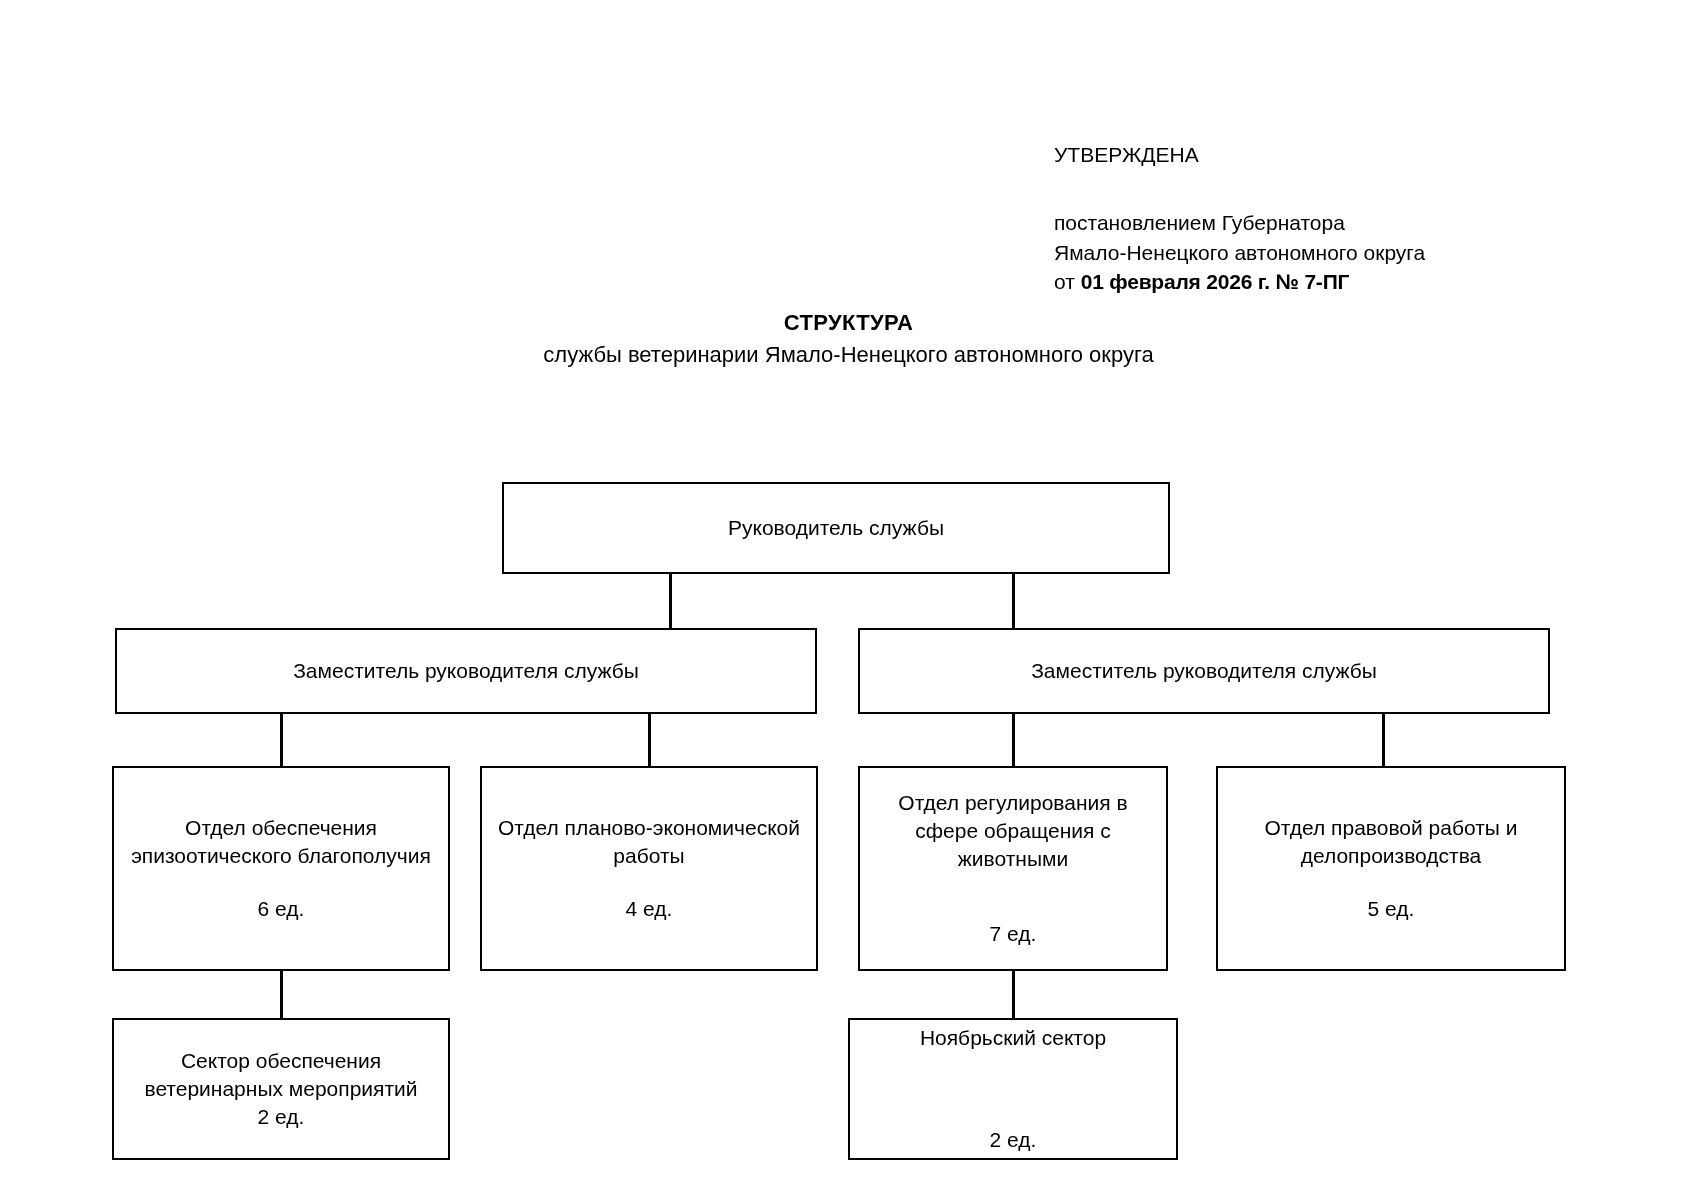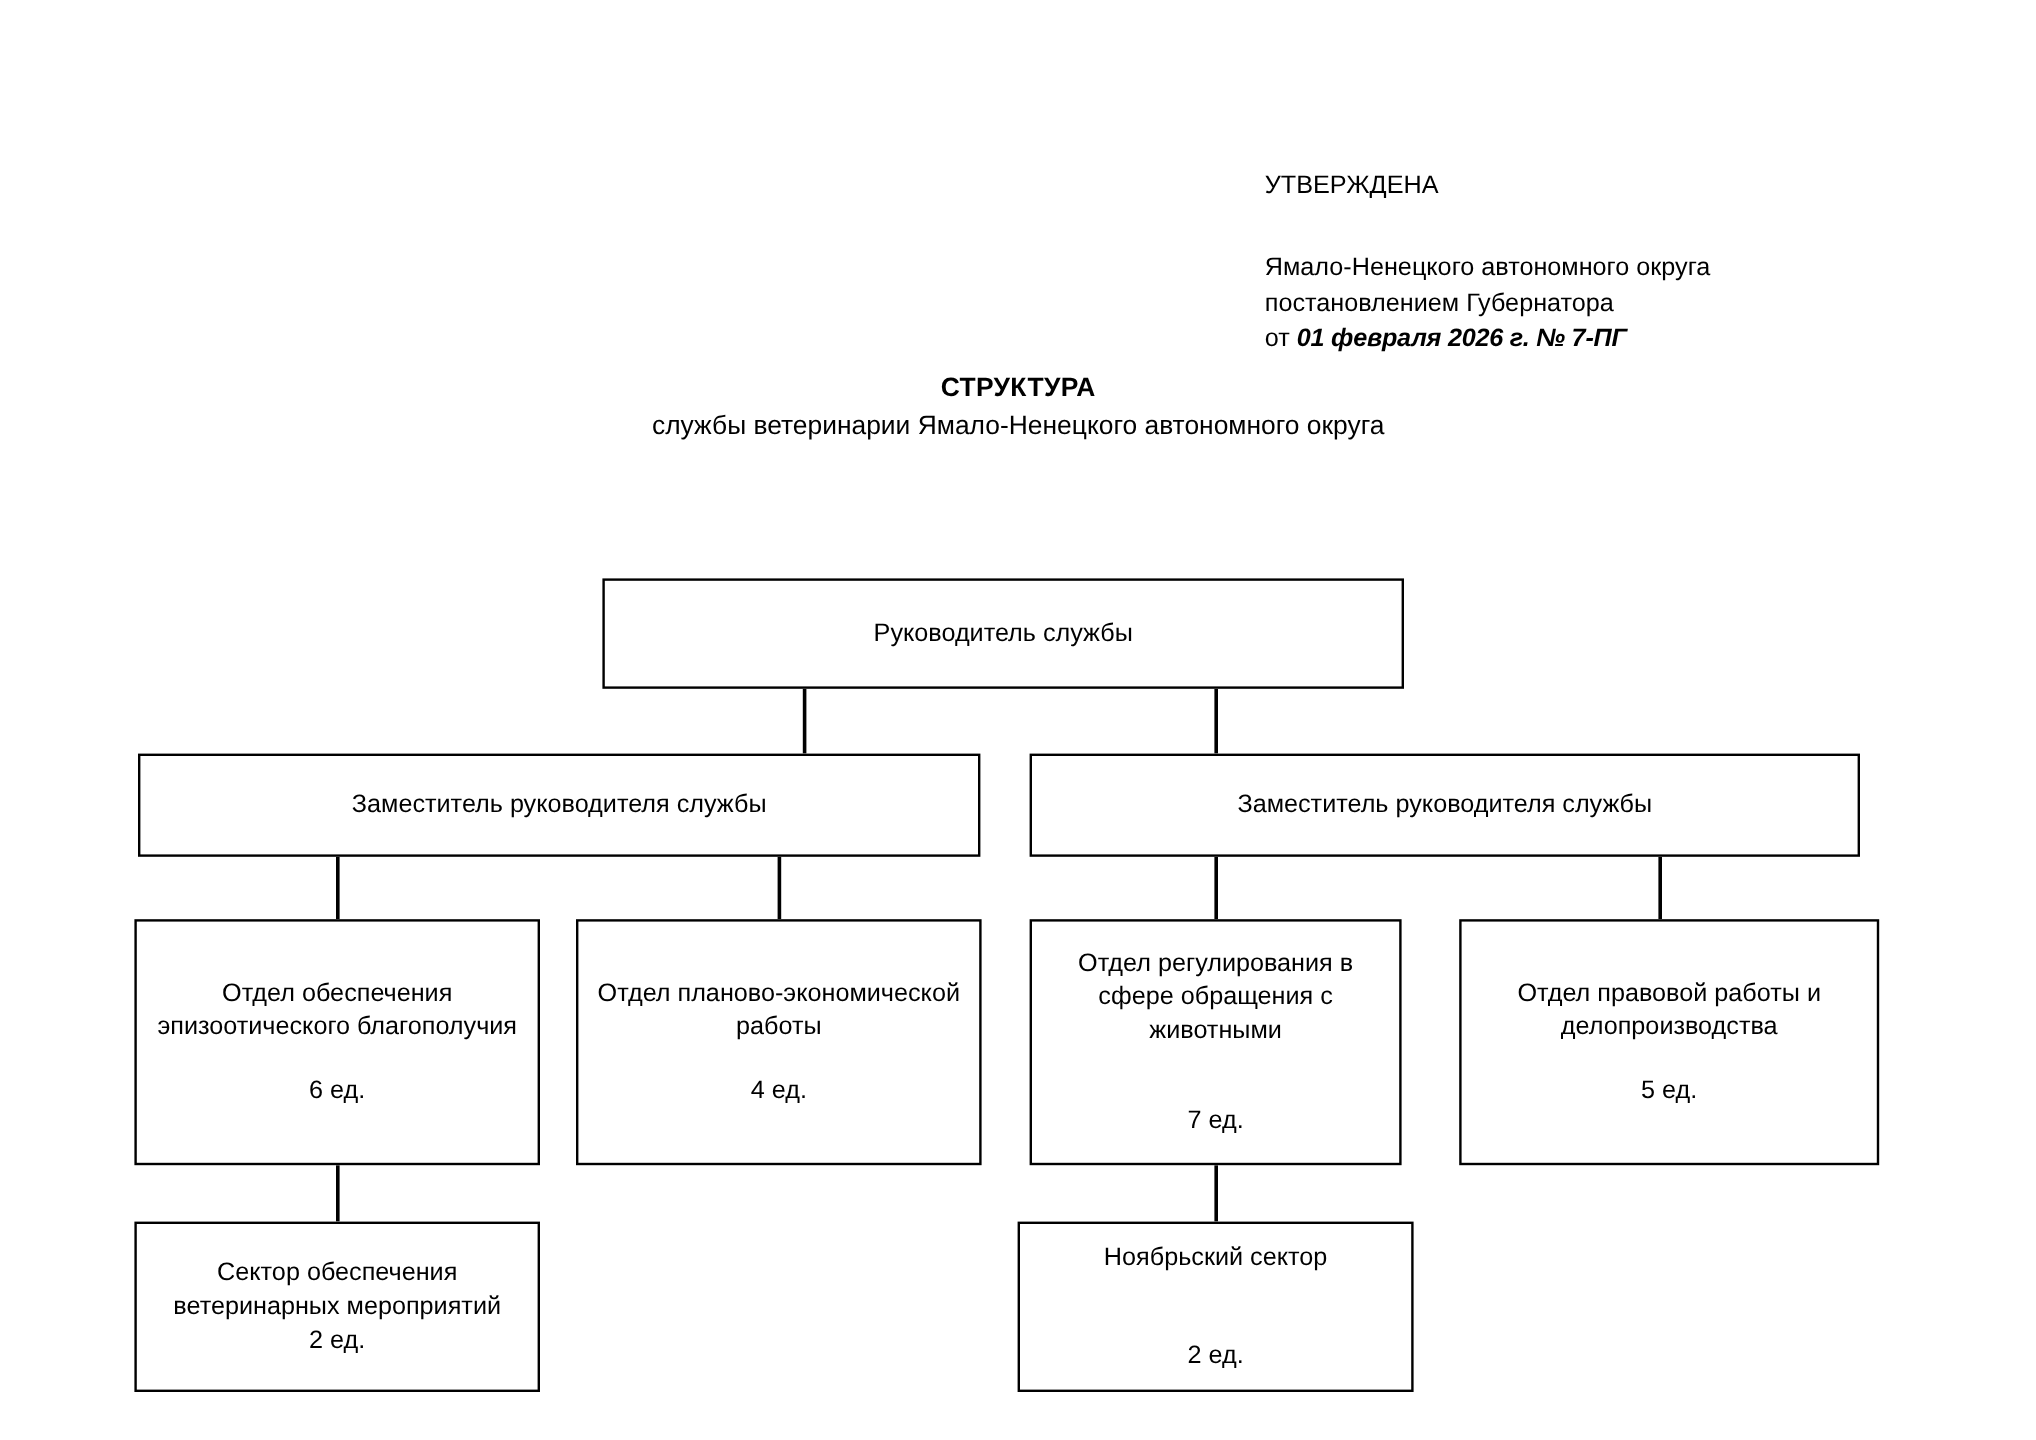--- a/index.html
+++ b/index.html
@@ -23,21 +23,21 @@
     left: 1030px;
     top: 140px;
     width: 520px;
     font-size: 21px;
     line-height: 1.42;
     color: #000;
     margin-left: 24px;
   }
   .approval .appr-title { margin-bottom: 38px; }
   .approval .appr-line { white-space: nowrap; }
-  .approval .appr-doc-bold { font-weight: bold; letter-spacing: -0.2px; font-style: italic; }
+  .approval .appr-doc-bold { font-weight: bold; letter-spacing: -0.2px; }
 
   
   .doc-title-wrap {
     position: absolute;
     left: 0;
     top: 310px;
     width: 1697px;
     text-align: center;
   }
   .doc-title {
@@ -64,21 +64,21 @@
     border: 2.5px solid #000000;
     background: #ffffff;
     box-sizing: border-box;
     display: flex;
     flex-direction: column;
     align-items: center;
     justify-content: center;
     text-align: center;
     font-size: 21px;
     line-height: 1.32;
-    padding: 14px 10px;
+    padding: 4px 10px;
   }
   .node .node-label { display: block; }
   .node .node-count { display: block; margin-top: 26px; }
   .node.tight .node-count { }
 
   
   .n-root     { left: 502px; top: 482px;  width: 668px;  height: 92px; }
   .n-dep-l    { left: 115px; top: 628px;  width: 702px;  height: 86px; }
   .n-dep-r    { left: 858px; top: 628px;  width: 692px;  height: 86px; }
 
@@ -111,22 +111,22 @@
 
   
   .c-d1-s1 { left: 280px; top: 971px; height: 47px; }
   .c-d3-s2 { left: 1012px; top: 971px; height: 47px; }
 </style>
 </head>
 <body>
 
 <div class="approval">
   <div class="appr-title">УТВЕРЖДЕНА</div>
+  <div class="appr-line">постановлением Губернатора</div>
   <div class="appr-line">Ямало-Ненецкого автономного округа</div>
-  <div class="appr-line">постановлением Губернатора</div>
   <div class="appr-line"><span>от </span><span class="appr-doc-bold">01 февраля 2026 г. № 7-ПГ</span></div>
 </div>
 
 <div class="doc-title-wrap">
   <div class="doc-title">СТРУКТУРА</div>
   <div class="doc-subtitle">службы ветеринарии Ямало-Ненецкого автономного округа</div>
 </div>
 
 <div class="chart">
 

